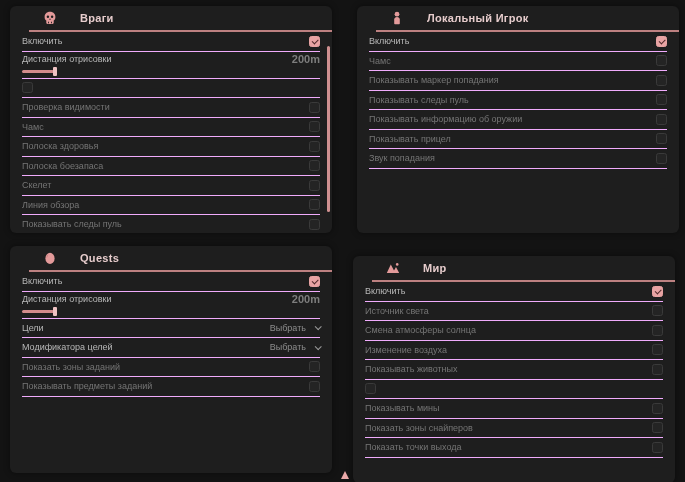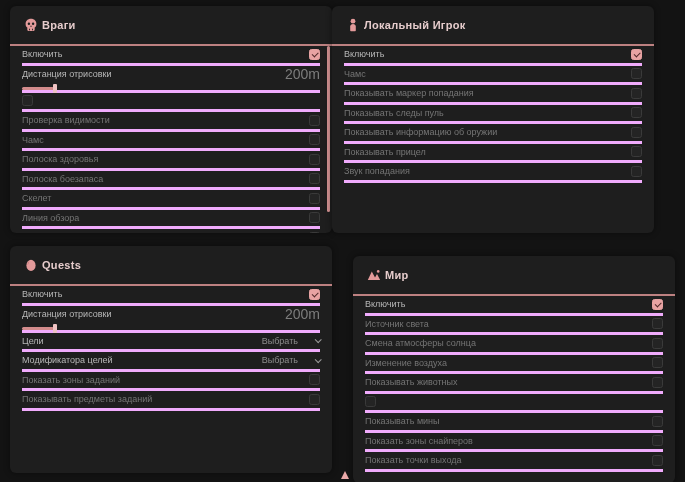--- a/index.html
+++ b/index.html
@@ -12,55 +12,56 @@
   }
   .panel {
     position:absolute;
     width:322px; height:227px;
     background:#1e1e1e;
     border-radius:6px;
     overflow:hidden;
     box-shadow:0 0 6px rgba(0,0,0,.45);
   }
   #panel-enemies      { left:10px;  top:6px; }
-  #panel-local-player { left:332px; top:6px; }
+  #panel-local-player { left:357px; top:6px; }
   #panel-quests       { left:10px;  top:246px; }
   #panel-world        { left:353px; top:256px; }
 
   .panel-header {
-    height:40px;
-    display:flex; align-items:center; gap:4px;
+    height:26px;
+    display:flex; align-items:center; gap:23px;
     padding:0 14px;
     border-bottom:2px solid #bd8181;
+    margin-left:19px;
   }
   .panel-title {
     font-size:11px; font-weight:bold;
     color:#e6cccc; letter-spacing:.3px;
   }
   .panel-icon { width:14px; height:14px; display:inline-flex; }
   .panel-icon svg { width:14px; height:14px; }
 
   .rows { padding:0 12px; }
   .row {
     height:19.5px;
     display:flex; align-items:center; justify-content:space-between;
-    border-bottom:3px solid #f0abfc;
+    border-bottom:1px solid #f0abfc;
     font-size:9px;
     color:#757575;
   }
   .row .label { color:#757575; }
   .row .label.bright { color:#b8b8b8; }
 
   .row.slider-row {
     height:27px;
     flex-direction:column; align-items:stretch; justify-content:center;
     gap:2px;
   }
   .slider-top { display:flex; align-items:center; justify-content:space-between;text-align:center; }
-  .slider-value { color:#7d7d7d; font-size:14px; }
+  .slider-value { color:#7d7d7d; font-size:11px;font-weight:bold; }
   .slider-track { position:relative; width:96px; height:9px; }
   .slider-fill  { position:absolute; left:0; top:3px; width:32px; height:3px;
                   background:#d38c8c; border-radius:2px; }
   .slider-thumb { position:absolute; left:31px; top:0; width:4px; height:9px;
                   background:#efc3c3; border-radius:1px; }
 
   .checkbox {
     width:11px; height:11px;
     border-radius:2.5px;
     background:#242424;
@@ -70,21 +71,21 @@
   }
   .checkbox.checked { background:#e8a3a3; border-color:#e8a3a3; }
   .checkbox.checked::after {
     content:""; position:absolute; left:2px; top:2.2px;
     width:5px; height:2.5px;
     border-left:1.6px solid #50282a;
     border-bottom:1.6px solid #50282a;
     transform:rotate(-45deg);
   }
 
-  .select-control { display:flex; align-items:center; gap:17px; }
+  .select-control { display:flex; align-items:center; gap:9px; }
   .select-value { color:#8d8d8d; font-size:9px; }
   .chevron-down {
     width:5px; height:5px;
     border-right:1.4px solid #9a9a9a;
     border-bottom:1.4px solid #9a9a9a;
     transform:rotate(45deg) translateY(-1px);
   }
 
   .v-scrollbar {
     position:absolute; right:2px; top:40px;

